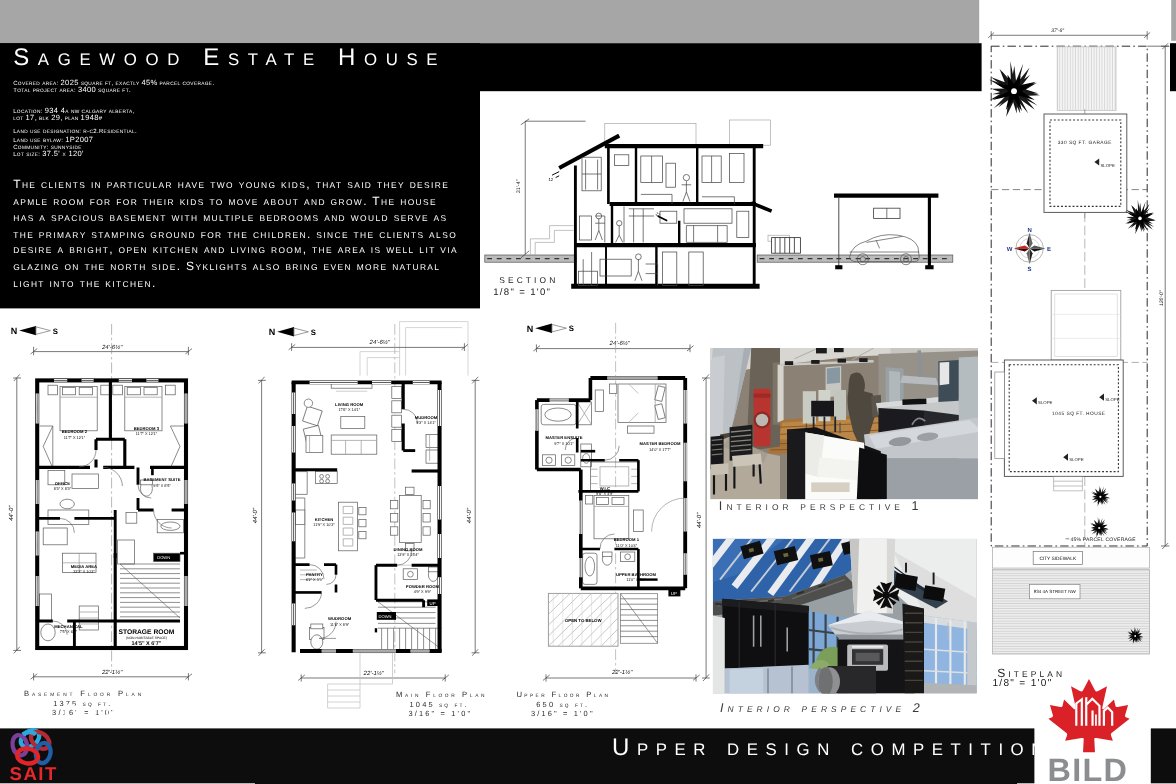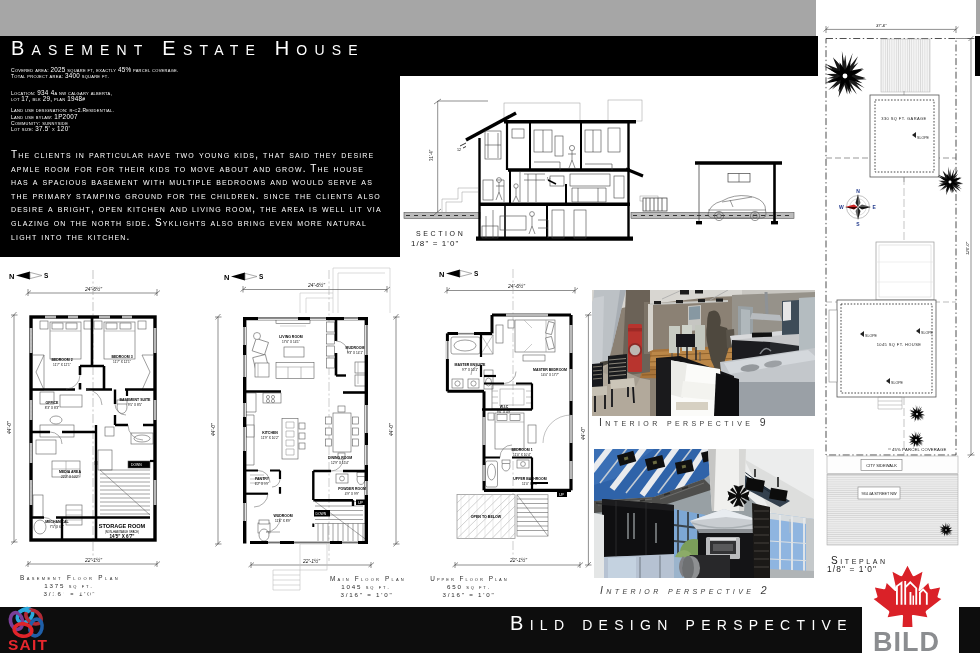--- a/index.html
+++ b/index.html
@@ -11,21 +11,21 @@
 </head>
 <body>
 
 <div class="abs" style="left:0;top:0;width:816px;height:36px;background:#a6a6a6;"></div>
 <div class="abs" style="left:976px;top:0;width:4px;height:34px;background:#a6a6a6;"></div>
 
 <div class="abs" style="left:0;top:36px;width:818px;height:40px;background:#000;"></div>
 <div class="abs" style="left:975px;top:36px;width:5px;height:40px;background:#000;"></div>
 
 <div class="abs" style="left:0;top:36px;width:400px;height:221px;background:#000;color:#fff;">
-  <div class="abs sc" id="ttl" style="left:11px;top:1px;font-size:20px;letter-spacing:7.2px;white-space:nowrap;">Basement Estate House</div>
+  <div class="abs sc" id="ttl" style="left:11px;top:1px;font-size:20px;letter-spacing:7.2px;white-space:nowrap;">Sagewood Estate House</div>
   <div class="abs sc" style="left:11px;top:30.5px;font-size:5px;letter-spacing:0.28px;line-height:5.8px;white-space:nowrap;">
     Covered area: <span style="font-size:6.3px;">2025</span> square ft, exactly <span style="font-size:6.3px;">45%</span> parcel coverage.<br>
     Total project area: <span style="font-size:6.3px;">3400</span> square ft.
   </div>
   <div class="abs sc" style="left:11px;top:53.5px;font-size:5px;letter-spacing:0.28px;line-height:5.8px;white-space:nowrap;">
     Location: <span style="font-size:6.3px;">934 4</span>a nw calgary alberta,<br>
     lot <span style="font-size:6.3px;">17,</span> blk <span style="font-size:6.3px;">29,</span> plan <span style="font-size:6.3px;">1948</span>#
   </div>
   <div class="abs sc" style="left:11px;top:72px;font-size:5px;letter-spacing:0.28px;line-height:5.8px;white-space:nowrap;">
     Land use designation: r-c2.Residential.<br>
@@ -714,21 +714,21 @@
   <polygon points="110,88 140,90 140,126 108,126" fill="#1e2024"></polygon>
 
   <polygon points="64,68 88,66 142,86 142,126 64,126" fill="#131315"></polygon>
   <polygon points="77,70 128,79 131,126 75,126" fill="#fbfbf9"></polygon>
   <polygon points="77,70 95,73 91,108 73,103" fill="#ebebe7"></polygon>
   <polygon points="91,91 131,95 131,111 89,107" fill="#f3f3ef"></polygon>
   <polygon points="64,68 79,69 79,126 64,126" fill="#1a1a1c"></polygon>
   <polygon points="124,83 147,89 147,126 122,126" fill="#0e0e10"></polygon>
   <rect x="84" y="112" width="32" height="8" fill="#d6d0c2"></rect>
 </svg>
-<div class="abs sc" style="left:599px;top:416px;font-size:10.5px;letter-spacing:3.4px;color:#3a3a3a;">Interior perspective 9</div>
+<div class="abs sc" style="left:599px;top:416px;font-size:10.5px;letter-spacing:3.4px;color:#3a3a3a;">Interior perspective 1</div>
 
 <svg class="abs" id="persp2" style="left:594px;top:449px;" width="220" height="129" viewBox="0 0 220 129">
   <rect width="220" height="129" fill="#98a0a4"></rect>
 
   <polygon points="0,0 150,0 110,30 60,48 0,52" fill="#2f63a9"></polygon>
   <polygon points="0,0 60,0 20,30 0,36" fill="#3a6fb5"></polygon>
 
   <g stroke="#e9ebee" stroke-width="6" fill="none">
     <path d="M18,-4 L-2,22"></path>
     <path d="M52,-4 L18,40"></path>
@@ -943,21 +943,21 @@
   <text x="63" y="494.5" font-size="3.8" fill="#111" text-anchor="middle">934 4A STREET NW</text>
 <use href="#tree" transform="translate(130,530) scale(0.7)"></use>
 
   <text class="sc" x="15" y="564" font-size="10" fill="#1a1a1a" style="letter-spacing:2.6px;">Siteplan</text>
   <text class="sc" x="11" y="572" font-size="8.4" fill="#1a1a1a" style="letter-spacing:1.1px;">1/8" = 1'0"</text>
 </svg>
 
 <div class="abs" style="left:0;top:607px;width:862px;height:46px;background:#0d0d0d;"></div>
 <div class="abs" style="left:959px;top:607px;width:21px;height:46px;background:#0d0d0d;"></div>
 <div class="abs sc" style="left:52px;top:584px;font-size:20px;letter-spacing:5.9px;color:#fff;text-decoration:underline;">Dekiah Wilson</div>
-<div class="abs sc" style="left:510px;top:612px;font-size:20px;letter-spacing:6.3px;color:#fff;">Bild design perspective</div>
+<div class="abs sc" style="left:510px;top:612px;font-size:20px;letter-spacing:6.3px;color:#fff;">Upper design competition</div>
 
 <svg class="abs" style="left:5px;top:606px;" width="44" height="46" viewBox="0 0 44 46">
   <g fill="none" stroke-width="3.6">
     <ellipse cx="20" cy="9.5" rx="8.5" ry="6" stroke="#2ba8dc" transform="rotate(-38 20 9.5)"></ellipse>
     <ellipse cx="28.5" cy="11" rx="8.5" ry="6" stroke="#b12a35" transform="rotate(38 28.5 11)"></ellipse>
     <ellipse cx="11.5" cy="15" rx="8.5" ry="6" stroke="#7a3f98" transform="rotate(78 11.5 15)"></ellipse>
     <ellipse cx="31" cy="21.5" rx="8.5" ry="6" stroke="#1f5fa8" transform="rotate(-78 31 21.5)"></ellipse>
     <ellipse cx="18" cy="24" rx="8.8" ry="6.2" stroke="#e0242a" transform="rotate(8 18 24)"></ellipse>
     <path d="M14,6 q6,-4 11,0" stroke="#2ba8dc"></path>
   </g>

